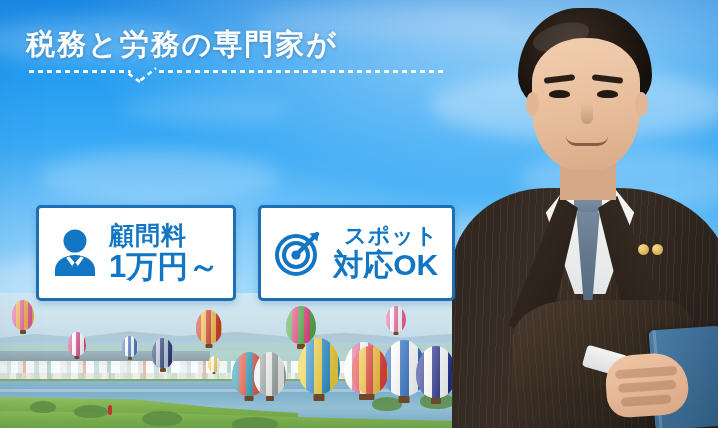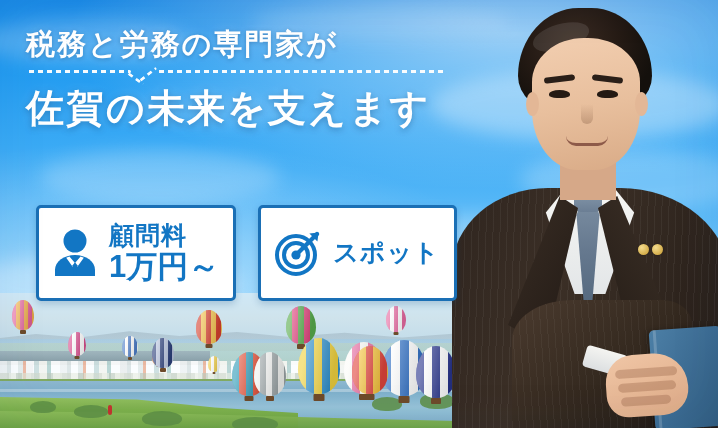--- a/index.html
+++ b/index.html
@@ -133,21 +133,21 @@
     padding:0 14px 0 10px;
     box-shadow:0 3px 7px rgba(20,70,120,.22);
   }
   .badge .bicon{flex:0 0 auto;margin-right:8px;display:flex;align-items:center;justify-content:center;}
   .badge .btext{
     color:#1276c4;font-weight:700;line-height:1.02;
     display:flex;flex-direction:column;justify-content:center;
   }
   .badge .t1{font-size:25px;letter-spacing:1px;}
   .badge .t2{font-size:31px;letter-spacing:0px;margin-top:3px;}
-  .badge-2 .t1{font-size:25px;text-align:right;}
+  .badge-2 .t1{font-size:22px;text-align:right;}
   .badge-2 .t2{font-size:30px;}
 
   
   .person{position:absolute;right:-6px;bottom:0;width:268px;height:428px;}
   .p-hair{position:absolute;left:62px;top:8px;width:134px;height:104px;
     background:radial-gradient(60% 70% at 42% 34%,#3a2b22 0%,#241a14 60%,#14100c 100%);
     border-radius:64px 64px 44px 44px/72px 72px 38px 38px;}
   .p-hair:after{content:"";position:absolute;left:14px;top:16px;width:58px;height:26px;
     background:rgba(255,255,255,.10);border-radius:50%;transform:rotate(-16deg);}
   .p-face{position:absolute;left:76px;top:38px;width:108px;height:132px;
@@ -346,21 +346,20 @@
   </div>
 
   <div class="copy">
     <div class="line1">税務と労務の専門家が</div>
     <div class="dots">
       <div class="seg s-left"></div>
       <div class="seg tail-a"></div>
       <div class="seg tail-b"></div>
       <div class="seg s-right"></div>
     </div>
-    <div class="line3">佐賀の未来を支えます</div>
   </div>
 
   <div class="badges">
 
     <div class="badge badge-1">
       <div class="bicon">
         <svg width="52" height="54" viewBox="0 0 52 54" aria-hidden="true">
           <circle cx="26" cy="15" r="11.5" fill="#1276c4"></circle>
           <path d="M26 29c-11 0-20 6.6-20 14.8V50h40v-6.2C46 35.6 37 29 26 29z" fill="#1276c4"></path>
           <path d="M20.4 30.4L26 37l5.6-6.6 3.2 1.3L26 44l-8.8-12.3z" fill="#ffffff"></path>
@@ -378,19 +377,20 @@
         <svg width="54" height="54" viewBox="0 0 54 54" aria-hidden="true">
           <circle cx="25" cy="29" r="19" fill="none" stroke="#1276c4" stroke-width="4"></circle>
           <circle cx="25" cy="29" r="12" fill="none" stroke="#1276c4" stroke-width="4"></circle>
           <circle cx="25" cy="29" r="4.6" fill="#1276c4"></circle>
           <path d="M25 29L46 8" stroke="#1276c4" stroke-width="4.2" stroke-linecap="round"></path>
           <path d="M38.4 7.6L47.6 6.4L46.4 15.6z" fill="#1276c4"></path>
         </svg>
       </div>
       <div class="btext">
         <span class="t1">スポット</span>
+        <span class="t2">対応OK</span>
       </div>
     </div>
 
   </div>
 
   <div class="vignette"></div>
 </div>
 
 </body></html>

